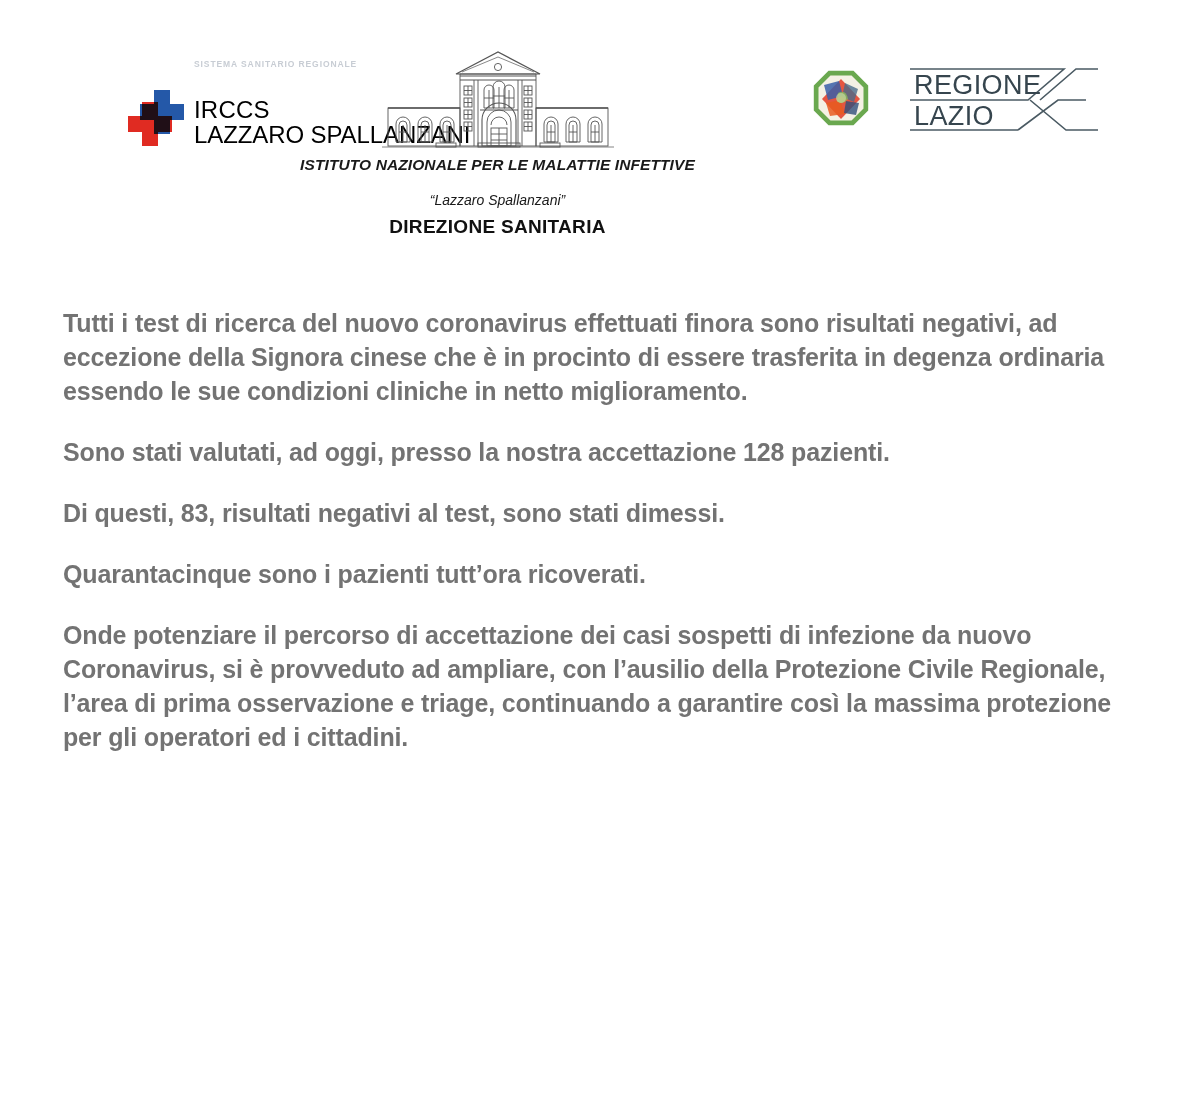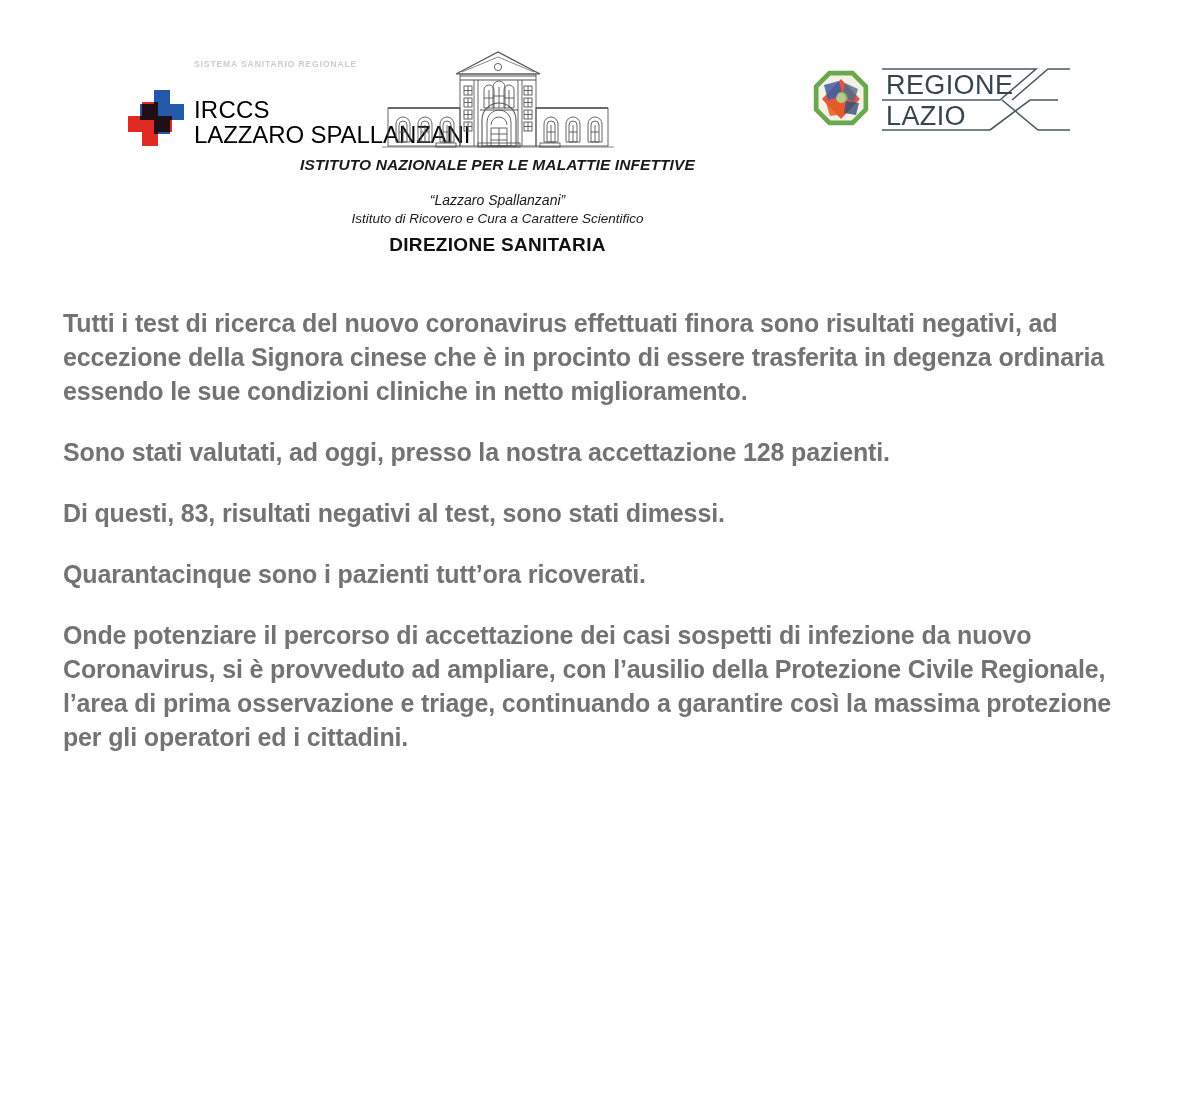--- a/index.html
+++ b/index.html
@@ -119,20 +119,21 @@
     margin-top: 8px;
   }
 
   
   .lazio-logo {
     position: absolute;
     left: 812px;
     top: 60px;
     display: flex;
     align-items: center;
+    gap: 28px;
   }
   .lazio-emblem { flex: 0 0 auto; margin-right: 10px; }
   .lazio-wordmark { flex: 0 0 auto; }
 
   
   .doc-body {
     position: absolute;
     left: 63px;
     top: 306px;
     width: 1085px;
@@ -280,21 +281,20 @@
         <line x1="125" y1="82" x2="125" y2="100"></line>
 
         <rect x="104" y="97" width="42" height="4"></rect>
         <rect x="62" y="97" width="20" height="4"></rect>
         <rect x="166" y="97" width="20" height="4"></rect>
       </g>
     </svg>
 
     <div class="inst-line1">ISTITUTO NAZIONALE PER LE MALATTIE INFETTIVE</div>
     <div class="inst-line2">“Lazzaro Spallanzani”</div>
-    <div class="inst-line3">Istituto di Ricovero e Cura a Carattere Scientifico</div>
     <div class="inst-line4">DIREZIONE SANITARIA</div>
   </div>
 
   <div class="lazio-logo">
 
     <svg class="lazio-emblem" width="58" height="58" viewBox="0 0 58 58">
       <defs>
         <clipPath id="octaClip">
           <polygon points="17,3 41,3 55,17 55,41 41,55 17,55 3,41 3,17"></polygon>
         </clipPath>

